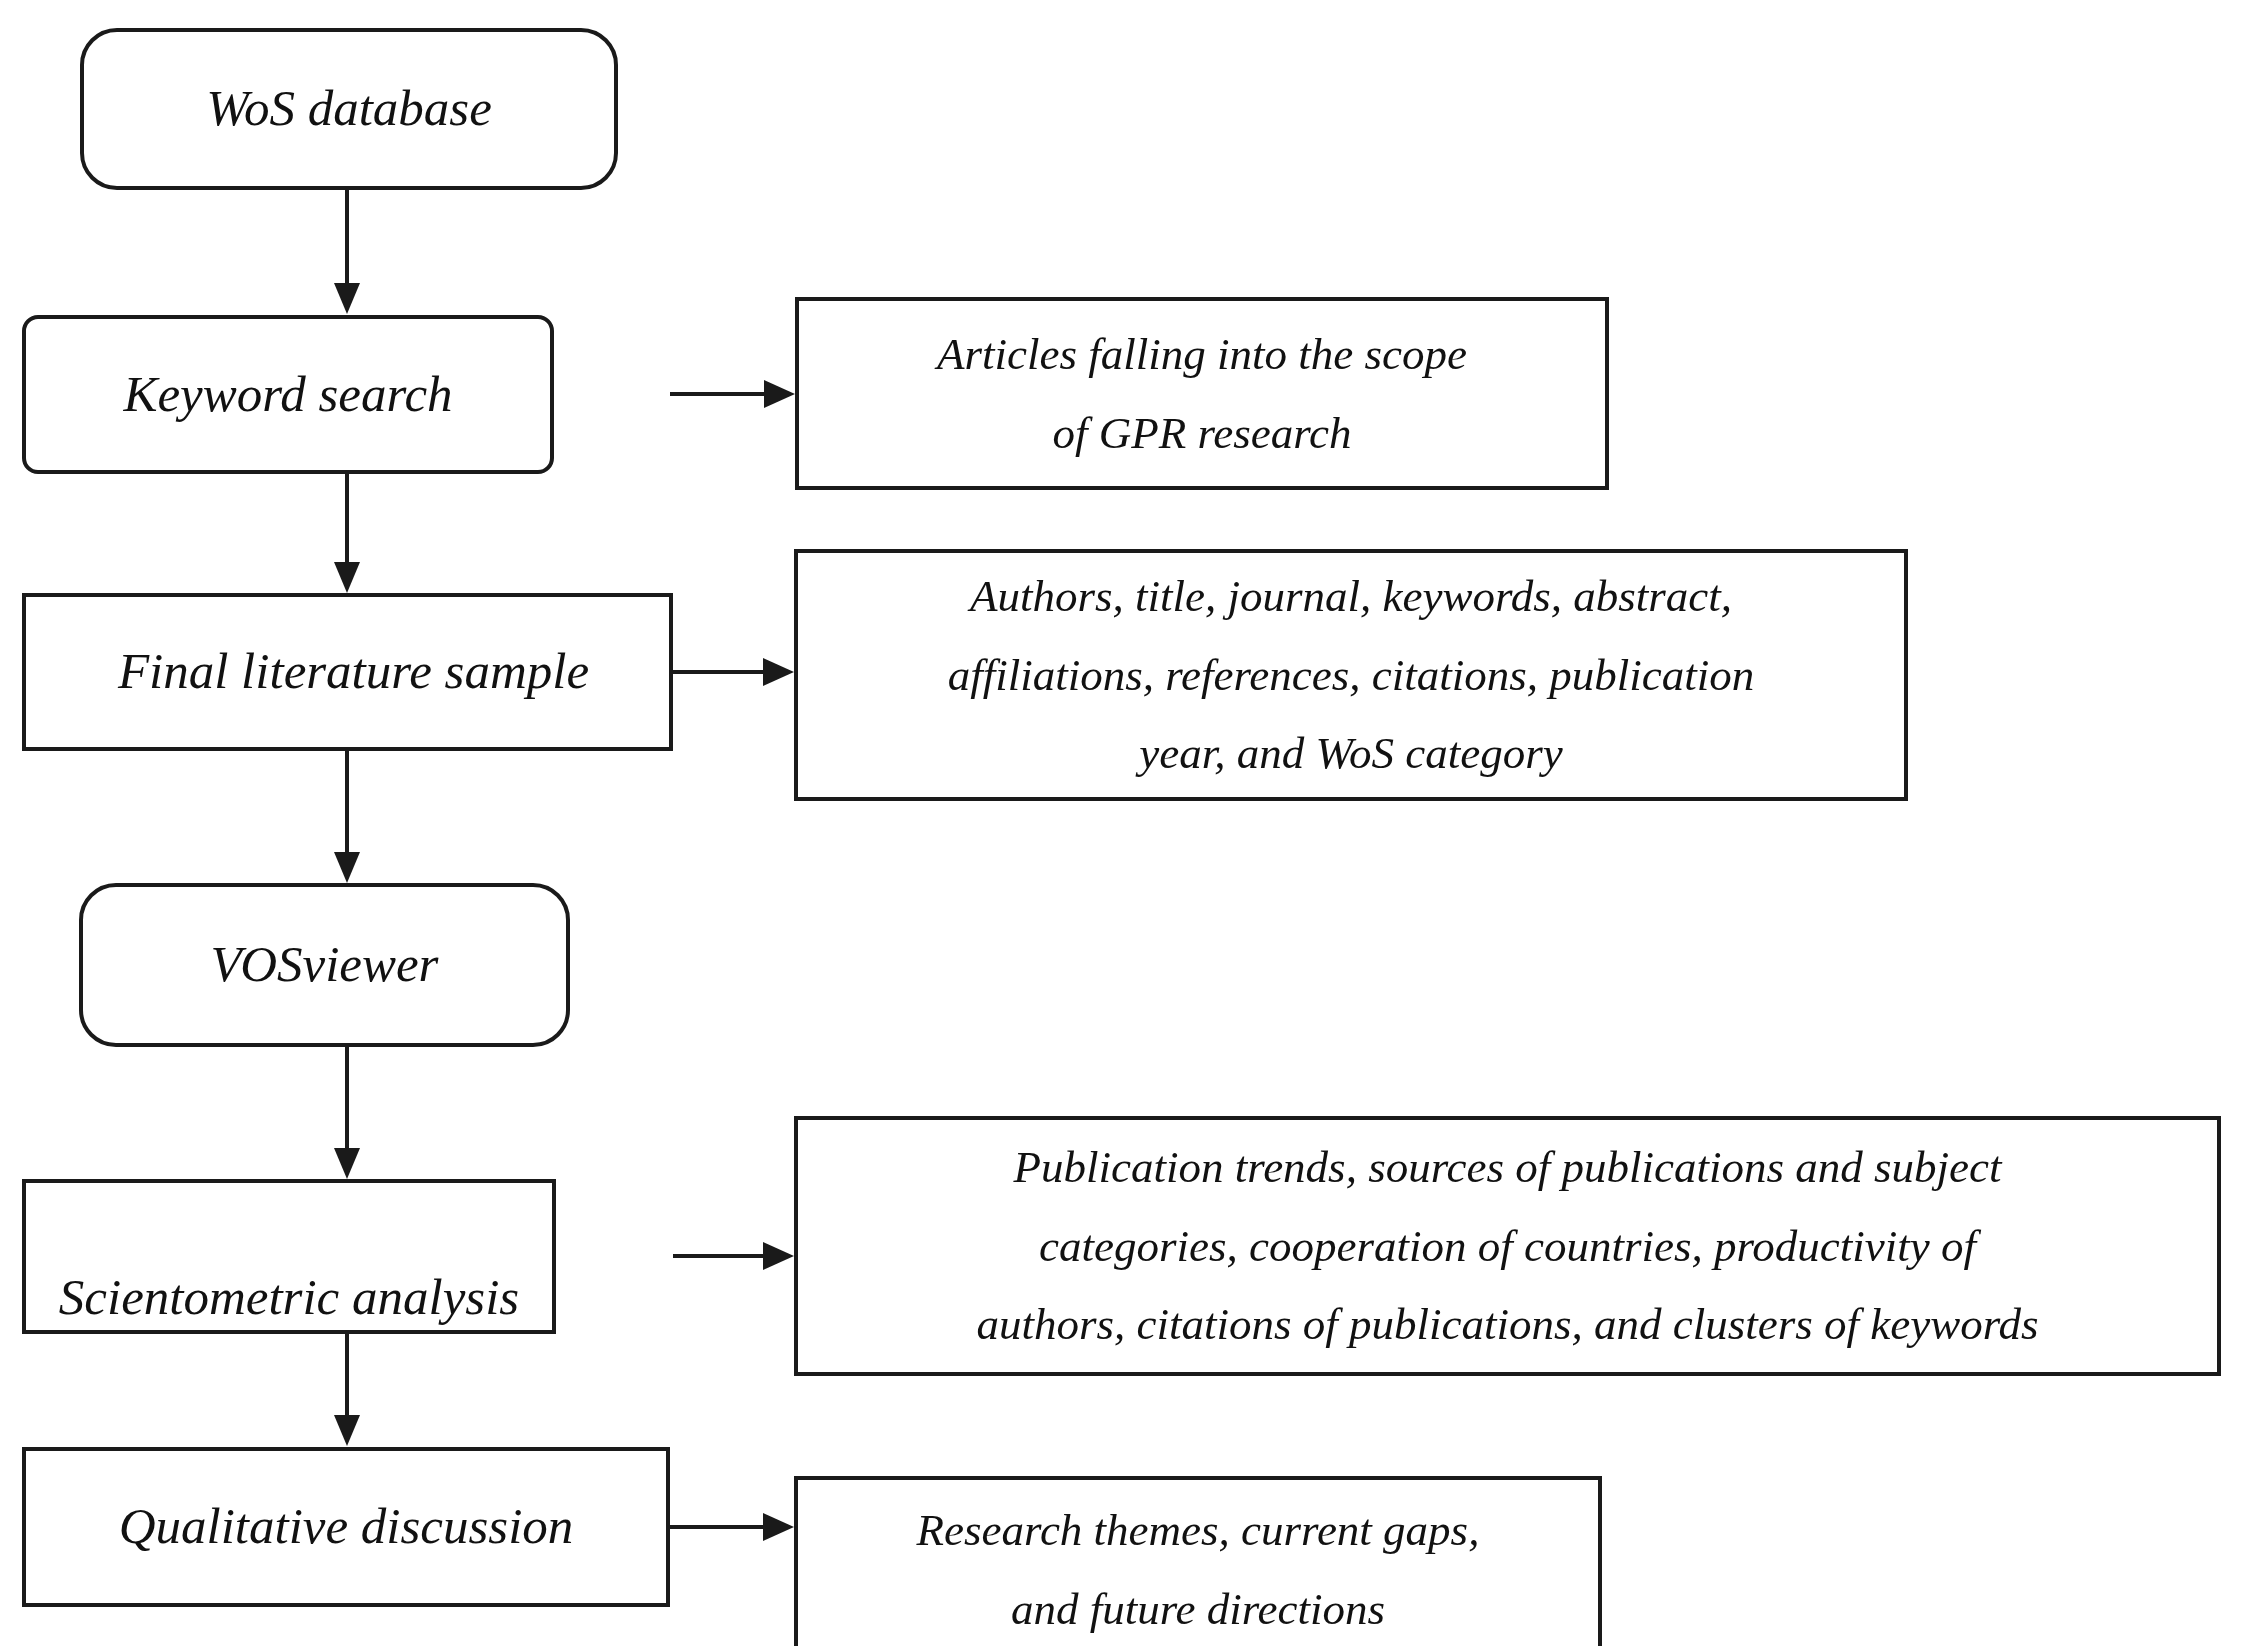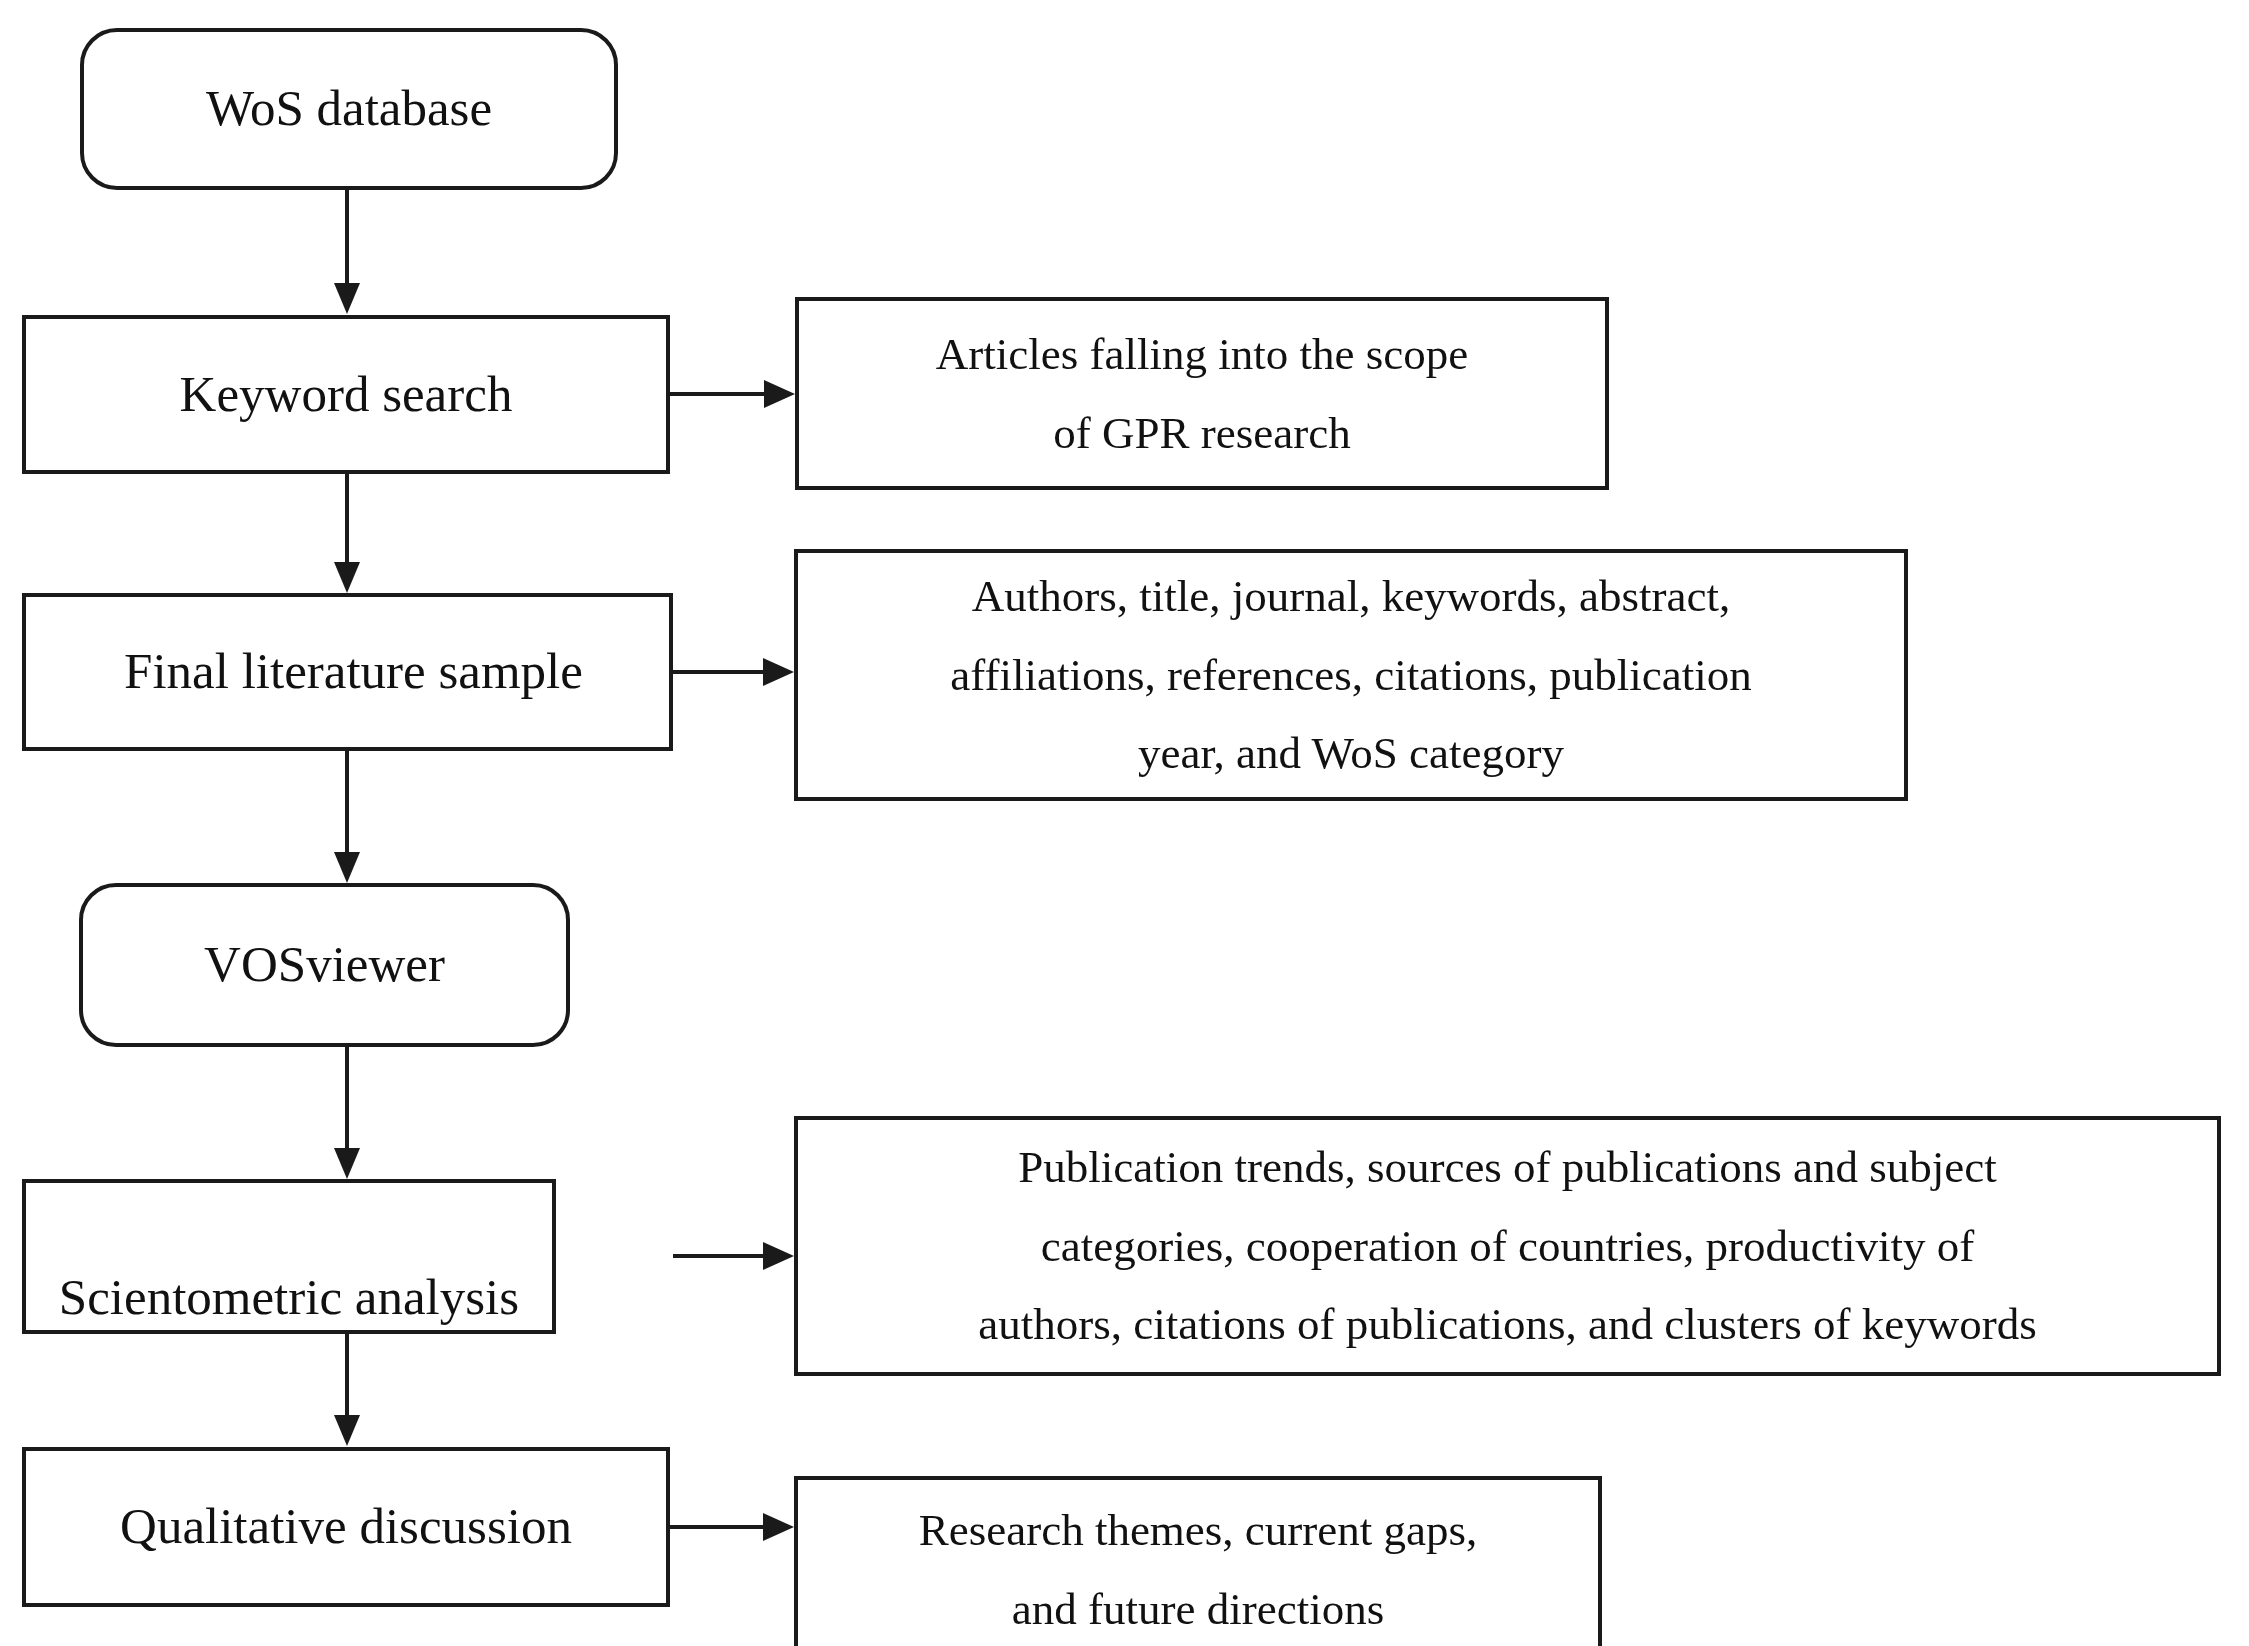--- a/index.html
+++ b/index.html
@@ -17,20 +17,21 @@
   }
   .node {
     position: absolute;
     box-sizing: border-box;
     background: var(--bg, #ffffff);
     border: 4.3px solid var(--line, #1a1a1a);
     display: flex;
     align-items: center;
     justify-content: center;
     text-align: center;
+    font-style: italic;
   }
   .rounded {
     border-radius: 37px;
   }
   .label {
     white-space: pre-line;
     display: block;
   }
   .t1 .label {
     font-size: 51px;
@@ -72,21 +73,21 @@
 </style>
 </head>
 <body>
 
 <div id="canvas" style="--bg: #ffffff; --line: #1a1a1a; --text: #111111;">
 
   <div class="node t1 rounded" style="left:80px; top:28px; width:538px; height:162px;">
     <span class="label">WoS database</span>
   </div>
 
-  <div class="node t1" style="left:22px; top:315px; width:648px; height:159px;">
+  <div class="node t1" style="left:22px; top:315px; width:532px; height:159px;border-radius:16px;">
     <span class="label">Keyword search</span>
   </div>
 
   <div class="node t1" style="left:22px; top:593px; width:651px; height:158px;padding-left:12px;">
     <span class="label">Final literature sample</span>
   </div>
 
   <div class="node t1 rounded" style="left:79px; top:883px; width:491px; height:164px;">
     <span class="label">VOSviewer</span>
   </div>

